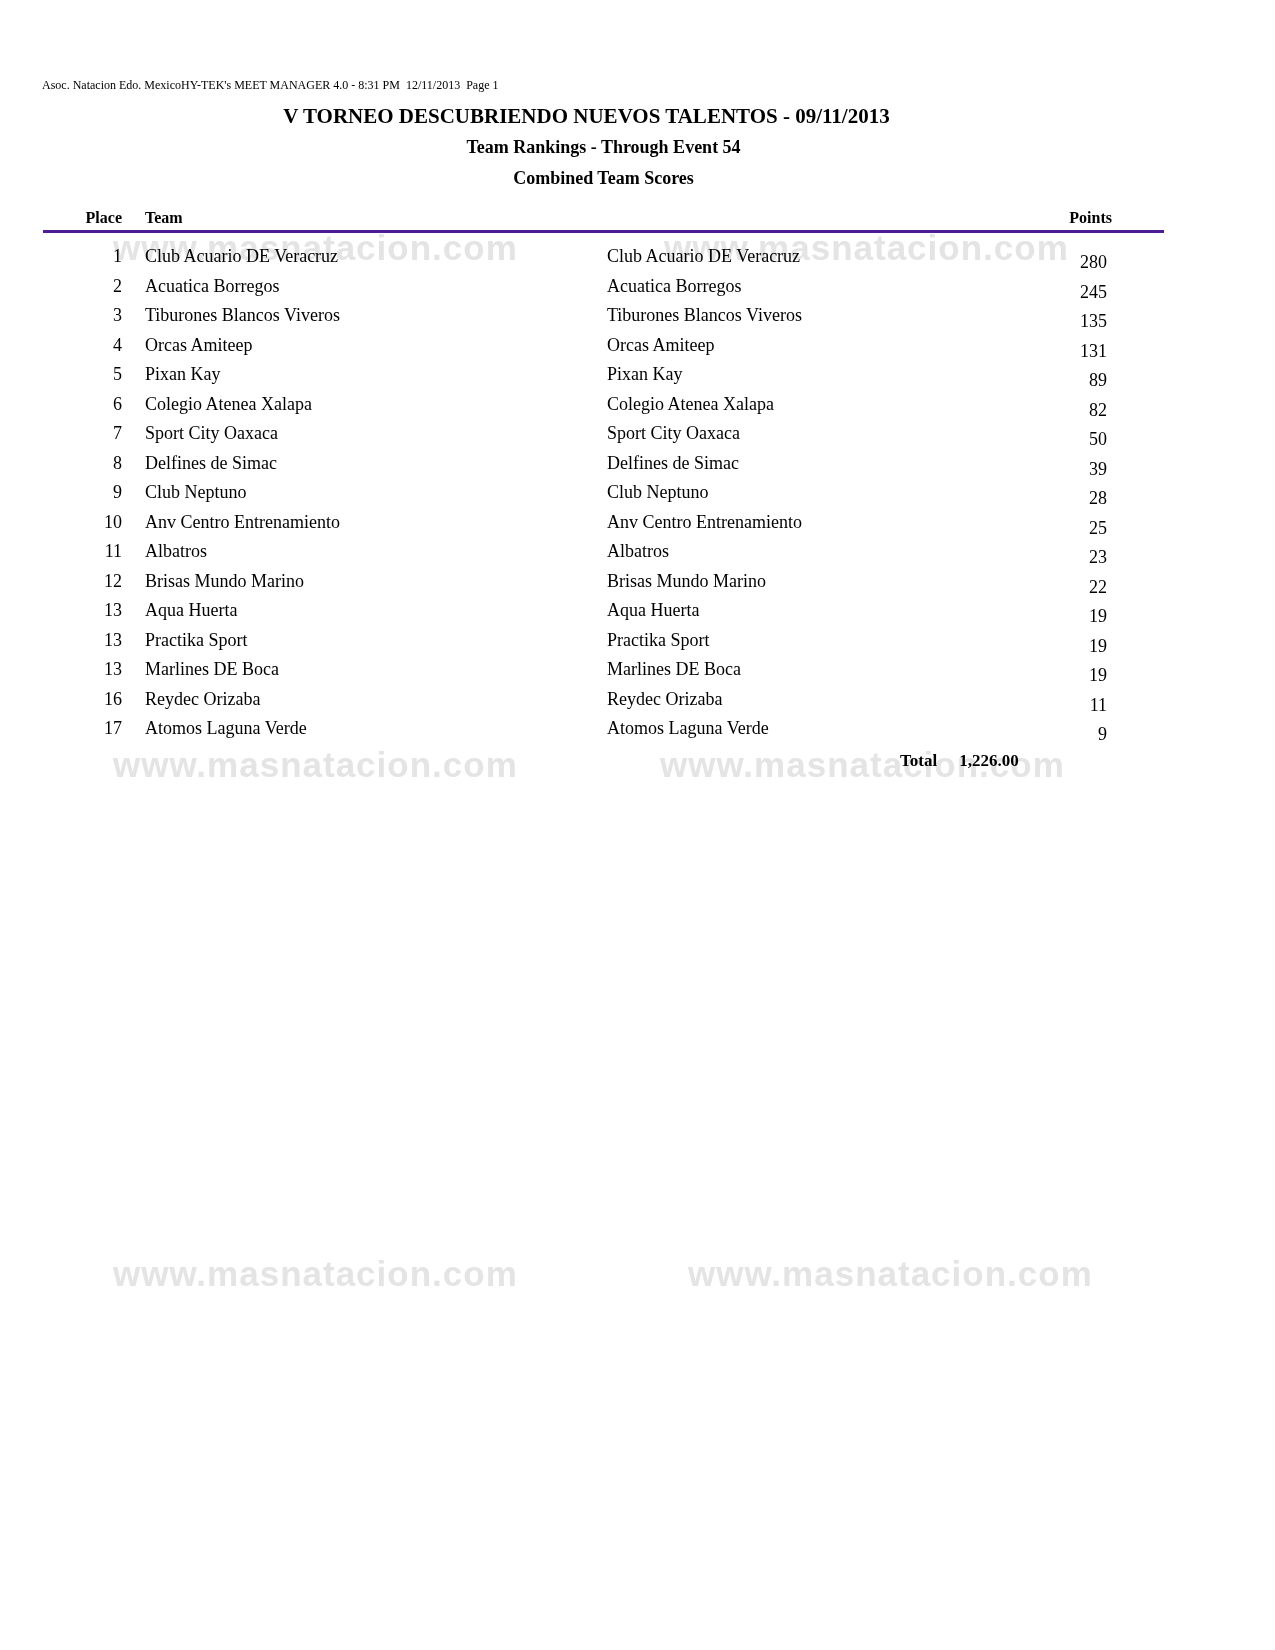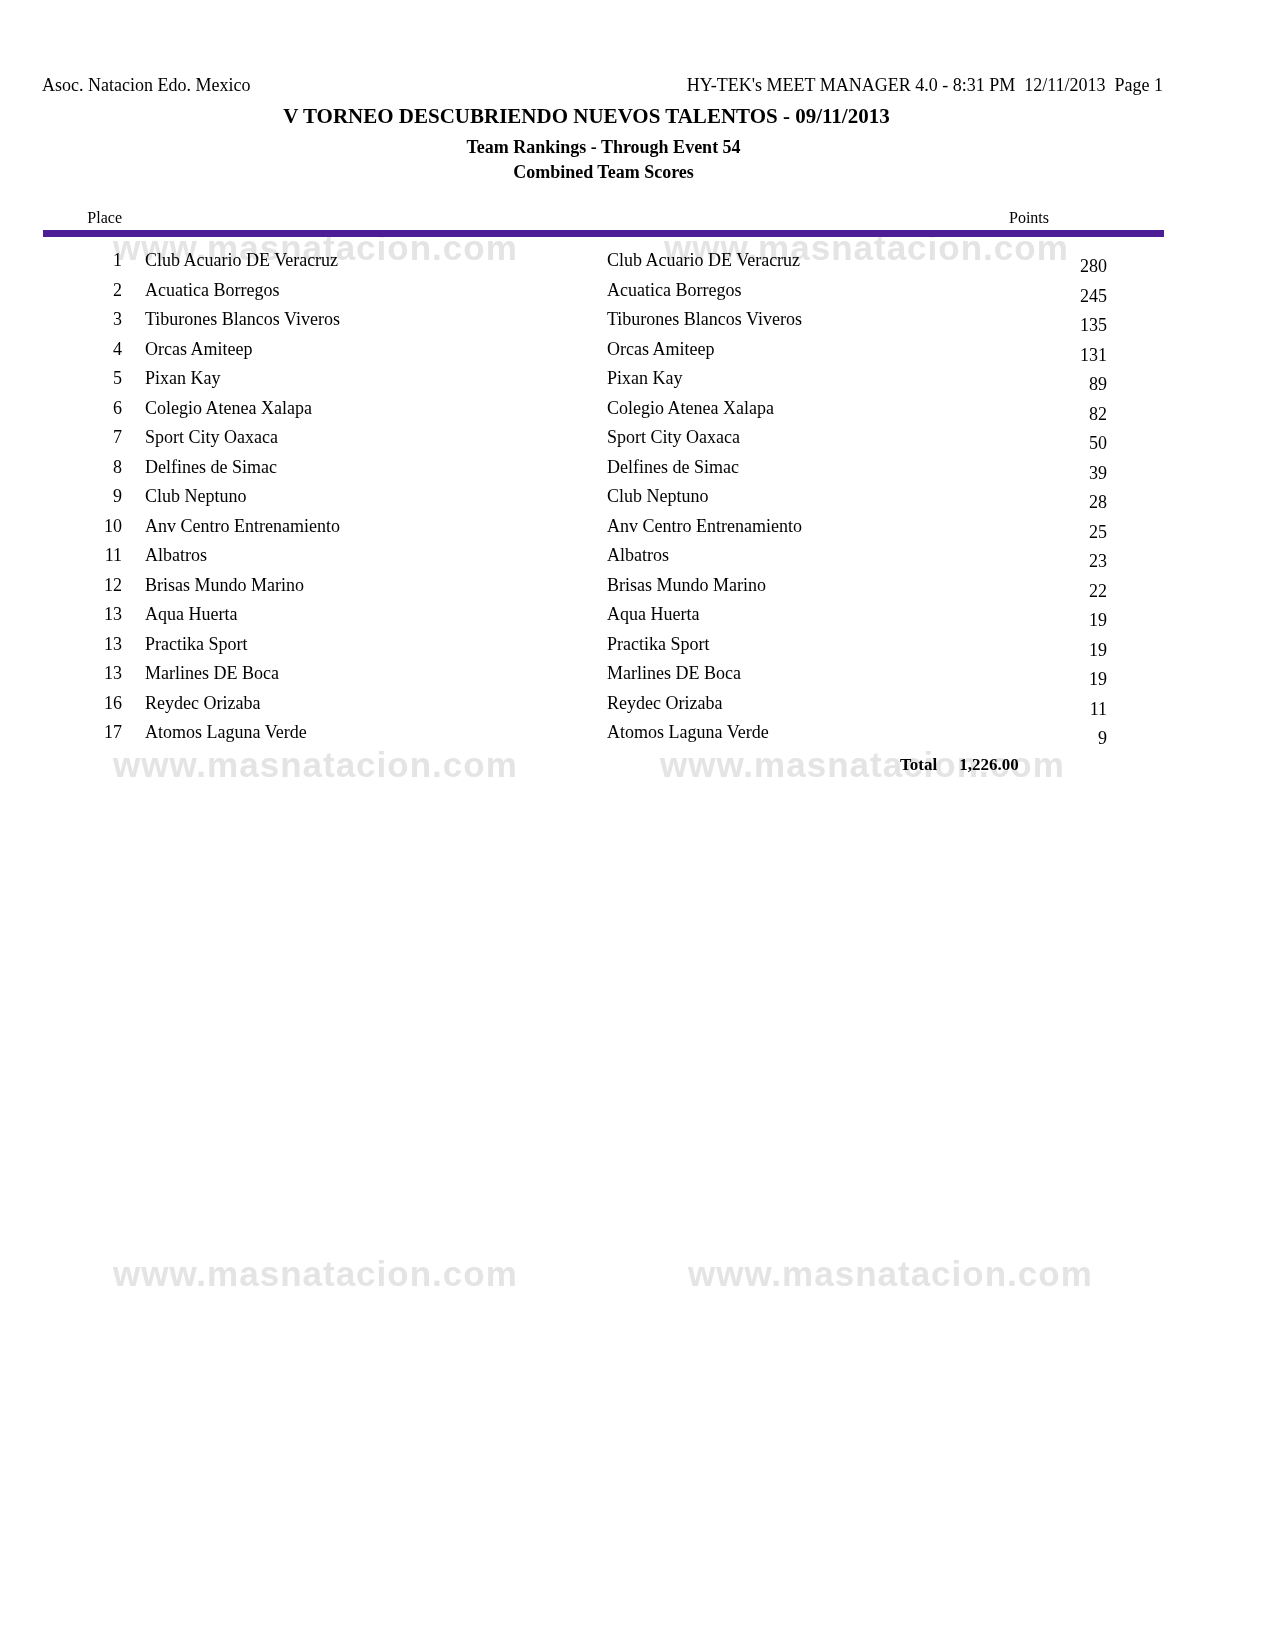--- a/index.html
+++ b/index.html
@@ -17,42 +17,42 @@
     font-family:"Liberation Sans", sans-serif;
     font-weight:bold;
     font-size:35px;
     letter-spacing:1px;
     color:#e4e4e4;
     white-space:nowrap;
     user-select:none;
   }
   .doc-header {
     position:absolute; top:76px; left:42px; width:1121px;
-    display:flex; justify-content:space-between;
-    font-size:18px; line-height:19px;
+    display:flex; justify-content:flex-start;
+    font-size:12px; line-height:19px;
   }
   .doc-header span { white-space:pre; }
   .meet-title {
     position:absolute; top:103px; left:26px; width:1121px;
     text-align:center; font-weight:bold; font-size:21px; line-height:26px;
   }
   .report-subtitle {
     position:absolute; top:136px; left:43px; width:1121px;
     text-align:center; font-weight:bold; font-size:18px; line-height:22px;
   }
   .section-title {
-    position:absolute; top:161px; left:43px; width:1121px;
+    position:absolute; top:167px; left:43px; width:1121px;
     text-align:center; font-weight:bold; font-size:18px; line-height:22px;
   }
   .score-table { position:absolute; top:208px; left:43px; width:1121px; }
   .thead {
     display:grid;
     grid-template-columns:79px 485px 442px 63px;
-    font-weight:normal; font-size:16px; line-height:19px;
-    border-bottom:7px solid #4c1d95;
+    font-weight:bold; font-size:16px; line-height:19px;
+    border-bottom:3px solid #4c1d95;
     padding-bottom:3px;
   }
   .th-place { text-align:right; }
   .th-team  { padding-left:23px; }
   .th-points{ text-align:right; }
   .tbody { padding-top:9px; font-size:18px; }
   .trow {
     display:grid;
     grid-template-columns:79px 485px 442px 58px;
     height:29.5px; line-height:29.5px;
@@ -92,20 +92,21 @@
     <div class="meet-title">V TORNEO DESCUBRIENDO NUEVOS TALENTOS - 09/11/2013</div>
 
     <div class="report-subtitle">Team Rankings - Through Event 54</div>
 
     <div class="section-title">Combined Team Scores</div>
 
     <div class="score-table">
 
       <div class="thead">
         <span class="th-place">Place</span>
+        <span class="th-team">Team</span>
         <span class="th-spacer"></span>
         <span class="th-points">Points</span>
       </div>
 
       <div class="tbody" id="tbody">
           <div class="trow">
             <span class="c-place">1</span>
             <span class="c-team">Club Acuario DE Veracruz</span>
             <span class="c-team2">Club Acuario DE Veracruz</span>
             <span class="c-points">280</span>

